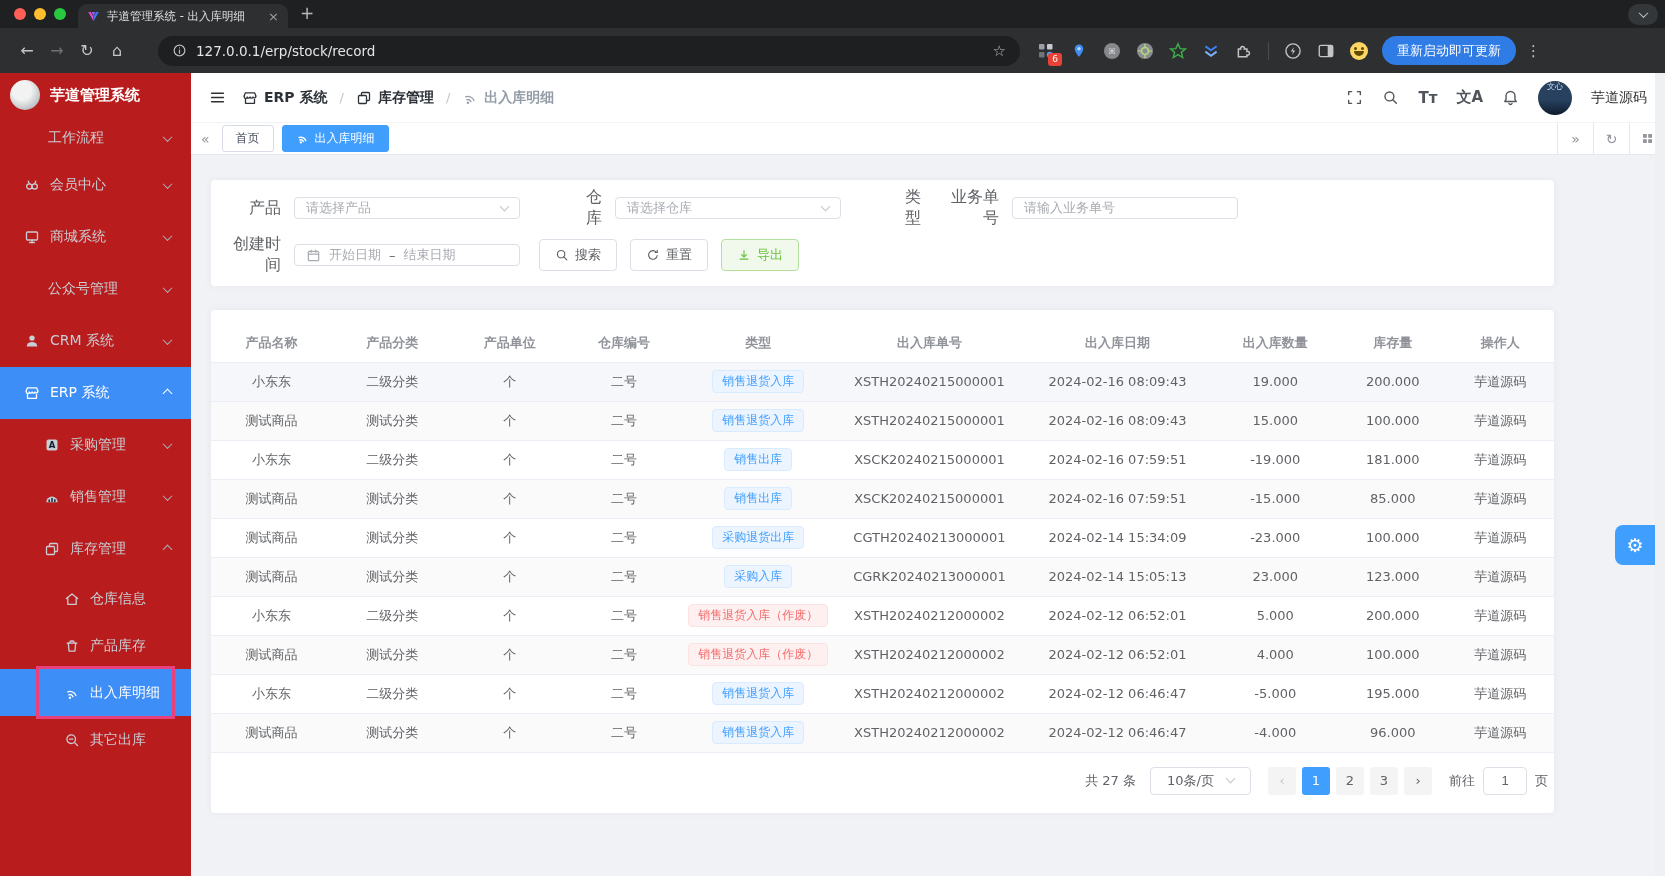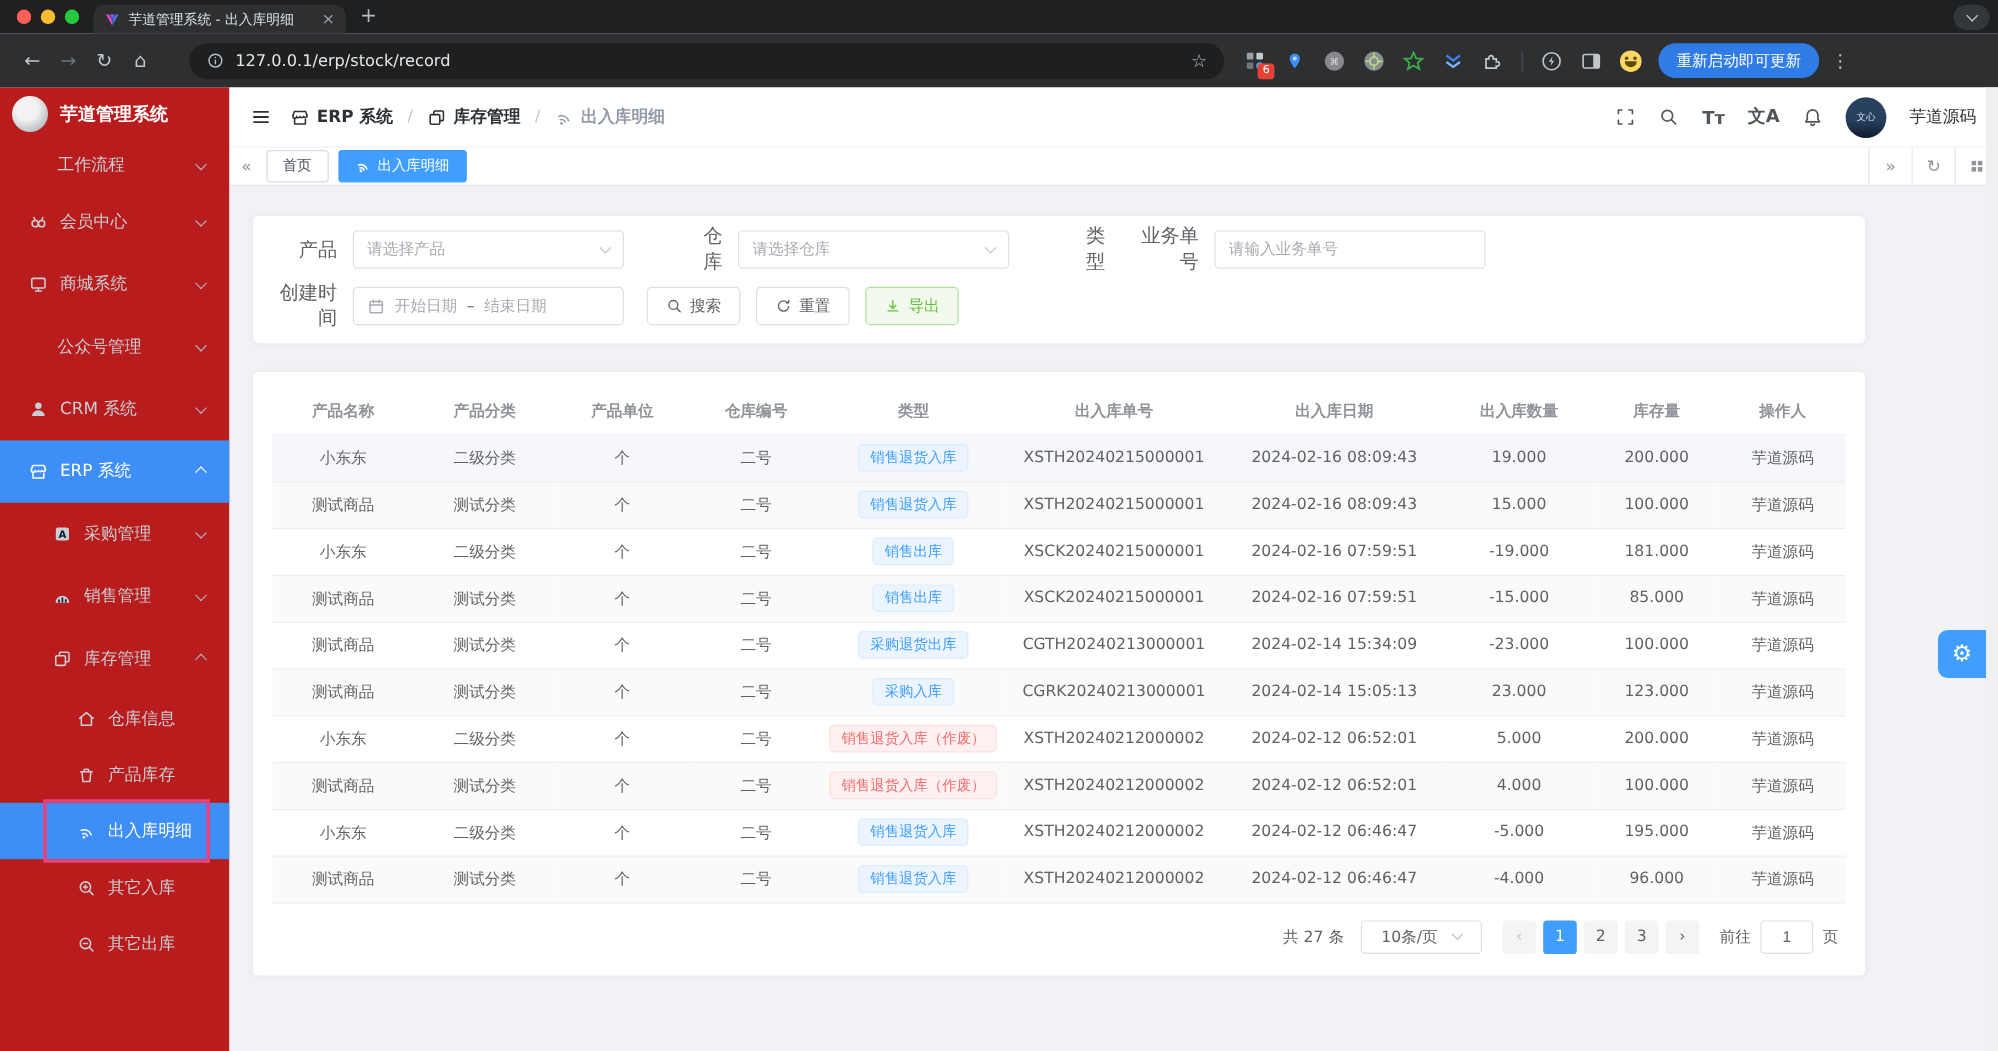--- a/index.html
+++ b/index.html
@@ -50,40 +50,40 @@
 .mi .chev{position:absolute;right:20px;border-color:#aab2bb}
 .mi.active{background:#3e8ef7;color:#fff}
 .mi.active .chev{border-color:#fff}
 .annotation{position:absolute;left:36px;top:593px;width:139px;height:53px;border:3px solid #e8417c;pointer-events:none;z-index:3}
 .main{flex:1;display:flex;flex-direction:column;background:#f0f2f5;min-width:0}
 .crumbbar{height:49px;background:#fff;display:flex;align-items:center;padding:0 18px;gap:6px}
 .crumb{display:flex;align-items:center;gap:6px;font-size:14px;font-weight:600;color:#2d3238}
 .crumb.last{color:#939ca6}
 .crumb-sep{color:#c0c4cc;margin:0 6px;font-size:13px}
 .hd-right{margin-left:auto;display:flex;align-items:center;gap:19px;color:#50555c}
-.hd-avatar{width:34px;height:34px;border-radius:50%;background:linear-gradient(180deg,#27415f 0 55%,#101c2e 100%);display:flex;align-items:center;justify-content:center;color:#cfe0f5;font-size:8px;overflow:hidden}
+.hd-avatar{width:34px;height:34px;border-radius:50%;background:linear-gradient(180deg,#27415f 0 55%,#101c2e 100%);display:flex;align-items:flex-start;justify-content:center;color:#cfe0f5;font-size:8px;overflow:hidden}
 .hd-name{font-size:14px;color:#303133;white-space:nowrap}
 .tt{font-size:15px;font-weight:600;color:#50555c}
 .tabsbar{height:33px;background:#fff;border-top:1px solid #f2f3f5;border-bottom:1px solid #e4e7ed;display:flex;align-items:center;padding:0 0 0 10px}
 .tb-collapse{color:#909399;font-size:14px;margin-right:12px}
 .pagetab{height:27px;border:1px solid #d8dce5;border-radius:3px;padding:0 13px;display:flex;align-items:center;gap:6px;font-size:12px;color:#495060;background:#fff;margin-right:8px;white-space:nowrap}
 .pagetab.active{background:#409eff;border-color:#409eff;color:#fff}
 .tb-right{margin-left:auto;display:flex;align-items:stretch;height:100%}
 .tb-btn{width:36px;display:flex;align-items:center;justify-content:center;border-left:1px solid #e4e7ed;color:#909399;font-size:14px}
 .content{flex:1;padding:25px 0 0 20px}
 .card{width:1343px;background:#fff;border-radius:4px;box-shadow:0 0 8px rgba(31,45,61,.05)}
 .filter-card{height:106px;padding-top:12px;margin-bottom:24px}
 .f-row{display:flex;align-items:center;height:32px;margin-bottom:15px}
 .f-label{text-align:right;color:#606266;font-size:16px;margin-right:13px;flex-shrink:0}
-.f-box{height:32px;border:1px solid #dcdfe6;border-radius:4px;background:#fff;display:flex;align-items:center;padding:0 11px;color:#a8abb2;font-size:13px}
+.f-box{height:22px;border:1px solid #dcdfe6;border-radius:4px;background:#fff;display:flex;align-items:center;padding:0 11px;color:#a8abb2;font-size:13px}
 .f-box .ph{flex:1;white-space:nowrap;overflow:hidden}
 .dchev{width:7px;height:7px;border-right:1.3px solid #c0c4cc;border-bottom:1.3px solid #c0c4cc;transform:rotate(45deg);margin-top:-4px}
 .btn{height:32px;border-radius:4px;border:1px solid #dcdfe6;background:#fff;color:#606266;display:inline-flex;align-items:center;justify-content:center;gap:6px;font-size:13px;padding:0 15px;cursor:pointer;white-space:nowrap}
 .btn.green{background:#f0f9eb;border-color:#b3e19d;color:#67c23a}
-.table-card{padding:14px 16px 10px}
+.table-card{padding:14px 0 10px}
 table{width:100%;border-collapse:collapse;table-layout:fixed}
 th{height:38px;color:#909399;font-weight:600;font-size:13px;text-align:center;border-bottom:1px solid #ebeef5;white-space:nowrap}
 td{height:39px;text-align:center;font-size:13px;color:#606266;border-bottom:1px solid #ebeef5;white-space:nowrap;overflow:hidden}
 tr.hover td{background:#f5f7fa}
 tr.stripe td{background:#fafafa}
 .tag{display:inline-block;font-size:12px;padding:1px 9px;border-radius:4px;line-height:19px;white-space:nowrap}
 .tag.blue{color:#409eff;background:#ecf5ff;border:1px solid #d9ecff}
 .tag.red{color:#f56c6c;background:#fef0f0;border:1px solid #fde2e2}
 .pagerow{display:flex;align-items:center;justify-content:flex-end;padding:14px 6px 8px;color:#606266;font-size:13px;gap:14px}
 .psize{width:101px;height:28px;border:1px solid #dcdfe6;border-radius:4px;display:flex;align-items:center;justify-content:center;gap:13px;color:#606266;background:#fff}
@@ -314,30 +314,20 @@
           <span class="ic">
             <svg width="16" height="16" viewBox="0 0 16 16">
               <g transform="rotate(-20 8 8)">
                 <circle cx="4.4" cy="11.8" r="1.2" fill="currentColor"></circle>
                 <path d="M4.4,8.6 a3.2,3.2 0 0 1 3.2,3.2" fill="none" stroke="currentColor" stroke-width="1.3" stroke-linecap="round" stroke-linejoin="round"></path>
                 <path d="M4.4,5.4 a6.4,6.4 0 0 1 6.4,6.4" fill="none" stroke="currentColor" stroke-width="1.3" stroke-linecap="round" stroke-linejoin="round"></path>
               </g>
             </svg>
           </span>
           <span class="lbl">出入库明细</span>
-        </div>
-        <div class="mi l3">
-          <span class="ic">
-            <svg width="16" height="16" viewBox="0 0 16 16">
-              <circle cx="7.2" cy="7.2" r="4.3" fill="none" stroke="currentColor" stroke-width="1.3" stroke-linecap="round" stroke-linejoin="round"></circle>
-              <path d="M13.5,13.5 L10.4,10.4" fill="none" stroke="currentColor" stroke-width="1.3" stroke-linecap="round" stroke-linejoin="round"></path>
-              <path d="M5.5,7.2 h3.4 M7.2,5.5 v3.4" fill="none" stroke="currentColor" stroke-width="1.3" stroke-linecap="round" stroke-linejoin="round"></path>
-            </svg>
-          </span>
-          <span class="lbl">其它入库</span>
         </div>
         <div class="mi l3">
           <span class="ic">
             <svg width="16" height="16" viewBox="0 0 16 16">
               <circle cx="7.2" cy="7.2" r="4.3" fill="none" stroke="currentColor" stroke-width="1.3" stroke-linecap="round" stroke-linejoin="round"></circle>
               <path d="M13.5,13.5 L10.4,10.4" fill="none" stroke="currentColor" stroke-width="1.3" stroke-linecap="round" stroke-linejoin="round"></path>
               <path d="M5.5,7.2 h3.4" fill="none" stroke="currentColor" stroke-width="1.3" stroke-linecap="round" stroke-linejoin="round"></path>
             </svg>
           </span>
           <span class="lbl">其它出库</span>

